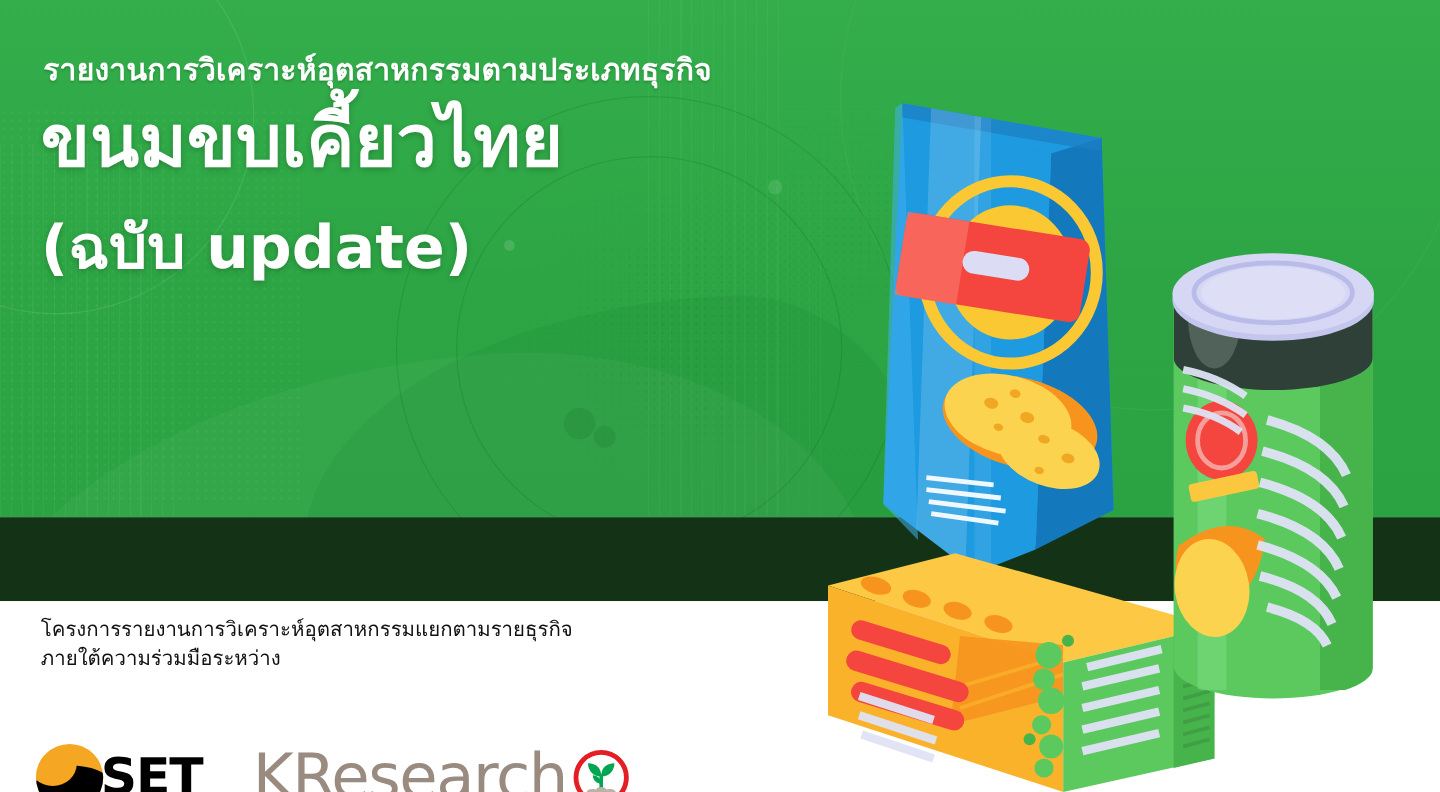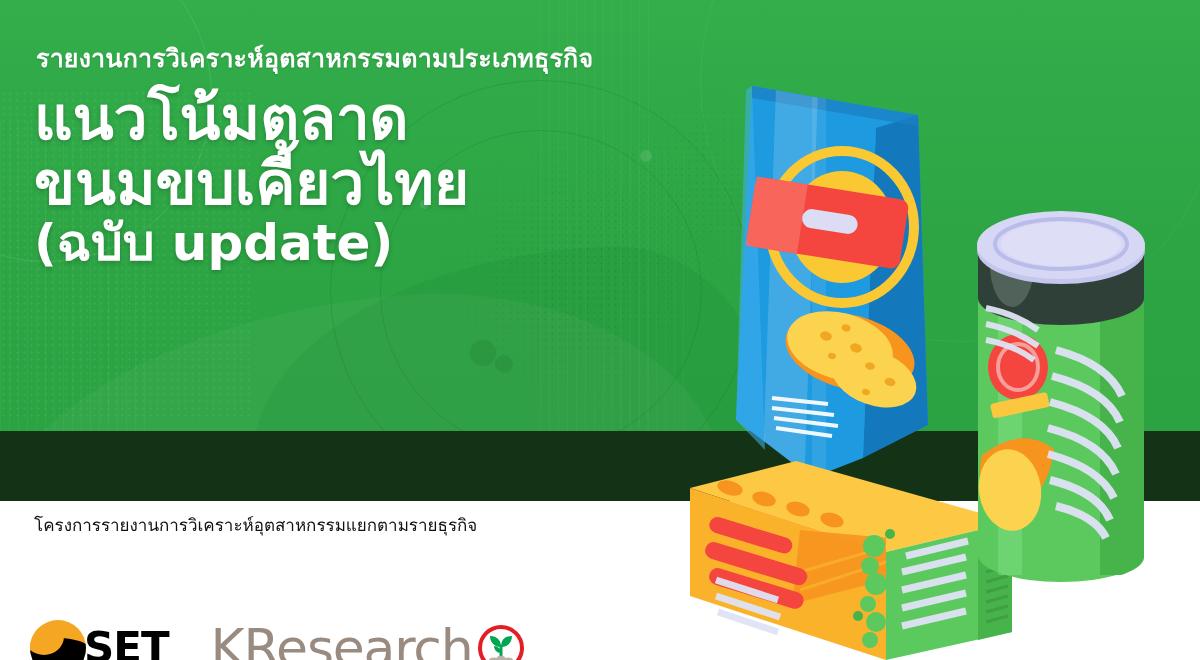--- a/index.html
+++ b/index.html
@@ -91,21 +91,21 @@
     position: absolute;
     left: 34px; top: 86px;
     width: 700px;
     color: #ffffff;
     font-size: 60px;
     font-weight: 700;
     line-height: 1.08;
     text-shadow: 0 2px 5px rgba(0,0,0,0.22);
   }
   .title .ln { display: block; white-space: nowrap; }
-  .title .ln3 { font-size: 50px; }
+  .title .ln3 { font-size: 50px; margin-top: 28px; }
 
   .datebar-text {
     position: absolute;
     left: 36px;
     top: 446px;
     color: #ffffff;
     font-size: 25px;
     font-weight: 700;
     white-space: nowrap;
   }
@@ -387,28 +387,28 @@
       <ellipse cx="401" cy="190" rx="84" ry="34" fill="#c5c6ee"></ellipse>
       <ellipse cx="401" cy="185" rx="84" ry="34" fill="#d6d7f4"></ellipse>
       <ellipse cx="401" cy="184" rx="66" ry="25" fill="none" stroke="#b9bbe8" stroke-width="4"></ellipse>
       <ellipse cx="401" cy="184" rx="60" ry="22" fill="#dedff7"></ellipse>
     </g>
   </svg>
 
   <div class="kicker">รายงานการวิเคราะห์อุตสาหกรรมตามประเภทธุรกิจ</div>
 
   <div class="title">
-    <span class="ln ln1">แนวโน้มตลาด</span>
     <span class="ln ln2">ขนมขบเคี้ยวไทย</span>
     <span class="ln ln3">(ฉบับ update)</span>
   </div>
 
 
   <div class="footnote">
     <span>โครงการรายงานการวิเคราะห์อุตสาหกรรมแยกตามรายธุรกิจ</span>
+    <span>ภายใต้ความร่วมมือระหว่าง</span>
   </div>
 
   <div class="logos">
 
     <div class="set-logo">
       <div class="set-mark">
         <div class="lower"></div>
         <div class="wave"></div>
       </div>
       <div class="set-word">SET</div>

